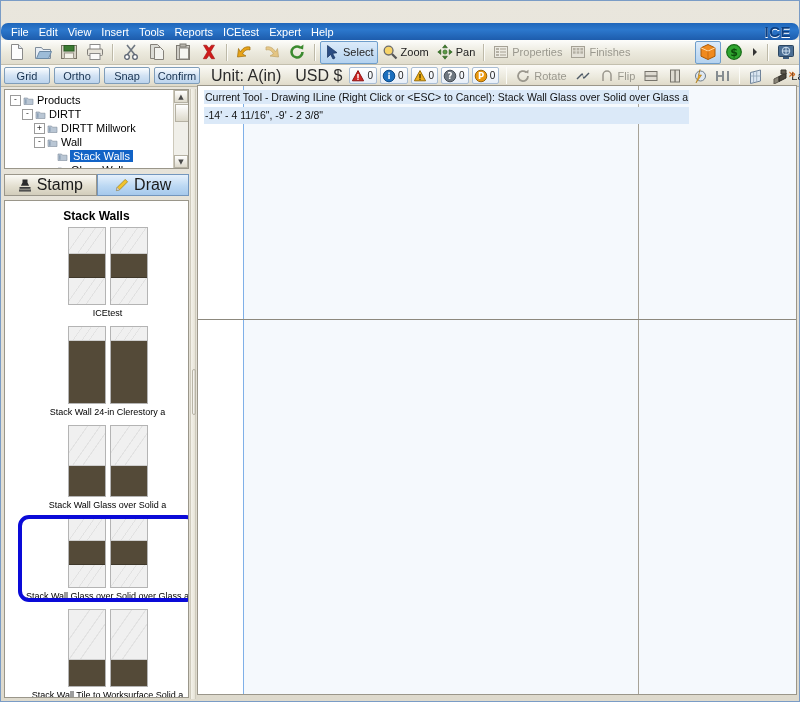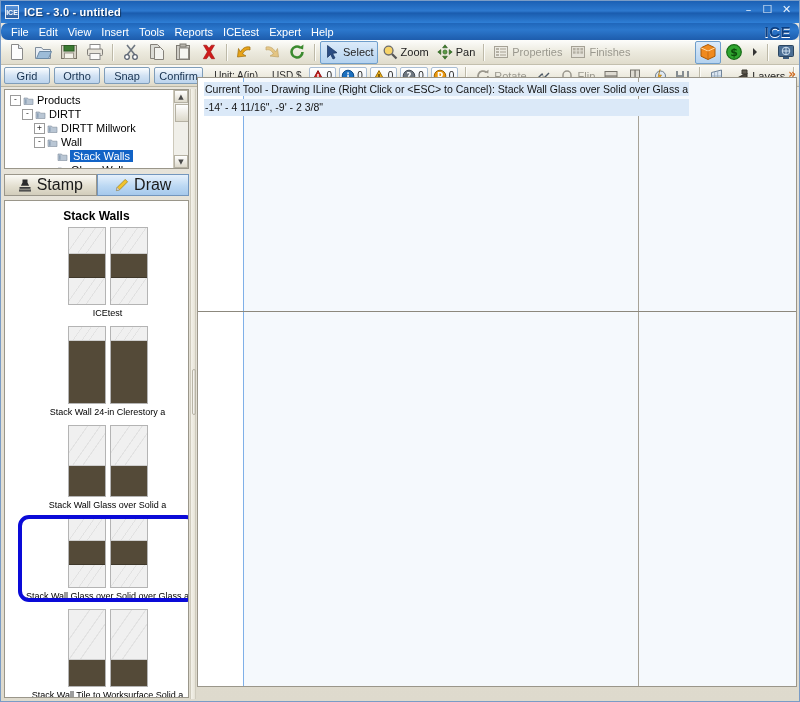--- a/index.html
+++ b/index.html
@@ -107,21 +107,21 @@
   .ico16 { width: 16px; height: 16px; }
 
   
   .sqbtn {
     height: 17px; min-width: 46px; padding: 0 8px; margin-right: 4px;
     border: 1px solid #7f9db9; border-radius: 2px;
     background: linear-gradient(#fbfdff, #d3e3f4 50%, #bcd4ed);
     font-size: 11px; color: #16314f; display: flex; align-items: center;
     justify-content: center; cursor: default; box-sizing: border-box;
   }
-  .statlabel { font-size: 10px; color: #2c2c2c; margin: 0 7px; white-space: nowrap; }
+  .statlabel { font-size: 16px; color: #2c2c2c; margin: 0 7px; white-space: nowrap; }
 
   .badge {
     display: flex; align-items: center; gap: 2px;
     border: 1px solid #a9bdd4; border-radius: 2px;
     background: linear-gradient(#ffffff,#e7eef7);
     height: 17px; padding: 0 3px 0 1px; margin-right: 3px;
     box-sizing: border-box; cursor: default;
   }
   .badge .cnt { font-size: 10px; color: #222; }
 
@@ -244,21 +244,21 @@
     box-sizing: border-box;
   }
   .splitter-grip {
     position: absolute; left: 1px; top: 280px; width: 4px; height: 46px;
     background: linear-gradient(90deg,#ffffff,#cfcbbd);
     border: 1px solid #b8b4a6; border-radius: 2px; box-sizing: border-box;
   }
 
   
   .canvas-wrap {
-    position: absolute; left: 196px; top: 76px; width: 600px; height: 610px;
+    position: absolute; left: 196px; top: 84px; width: 600px; height: 610px;
     background: #f5f9fd;
     border: 1px solid #9a968a;
     box-sizing: border-box; overflow: hidden;
   }
   .canvas-left-white {
     position: absolute; left: 0; top: 0; width: 45px; height: 100%;
     background: #ffffff;
   }
   .guide-v {
     position: absolute; top: 0; bottom: 0; width: 1px; background: #7fb0e8;
@@ -271,29 +271,20 @@
     white-space: nowrap; z-index: 3;
   }
   .status-text span { background: #dbe9f8; padding: 1px 1px; }
   .status-l2 { display: block; margin-top: 2px; }
 </style>
 </head>
 <body>
 
 <div id="app">
 
-  <div class="titlebar">
-    <div class="title-icon">ICE</div>
-    <div class="title-text">ICE - 3.0 - untitled</div>
-    <div class="win-btns">
-      <div class="win-btn">–</div>
-      <div class="win-btn">☐</div>
-      <div class="win-btn">✕</div>
-    </div>
-  </div>
 
   <div class="menubar">
     <div class="menu-item">File</div>
     <div class="menu-item">Edit</div>
     <div class="menu-item">View</div>
     <div class="menu-item">Insert</div>
     <div class="menu-item">Tools</div>
     <div class="menu-item">Reports</div>
     <div class="menu-item">ICEtest</div>
     <div class="menu-item">Expert</div>

